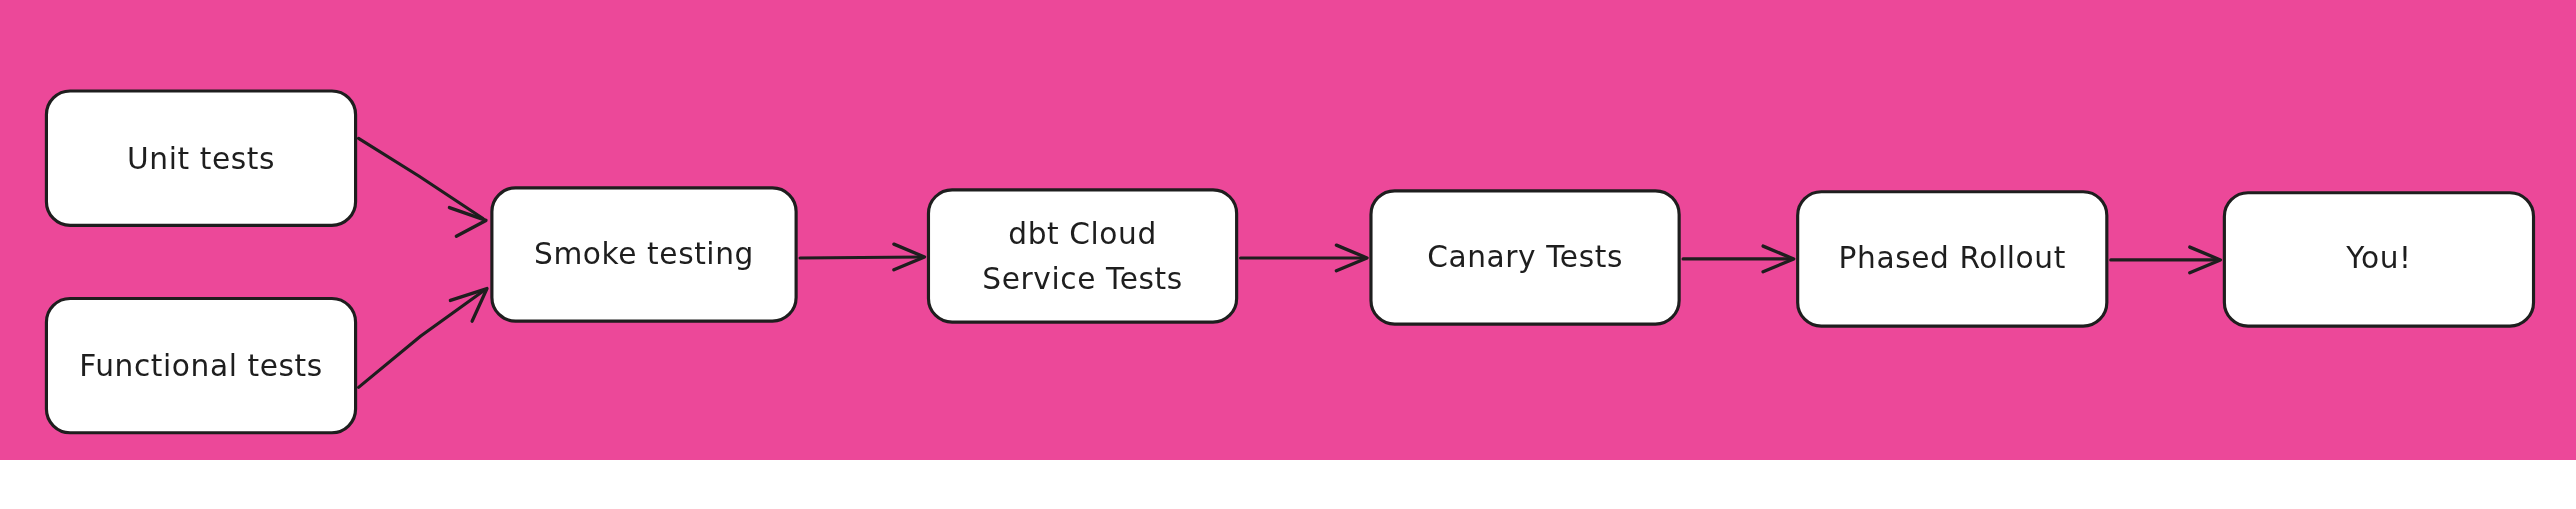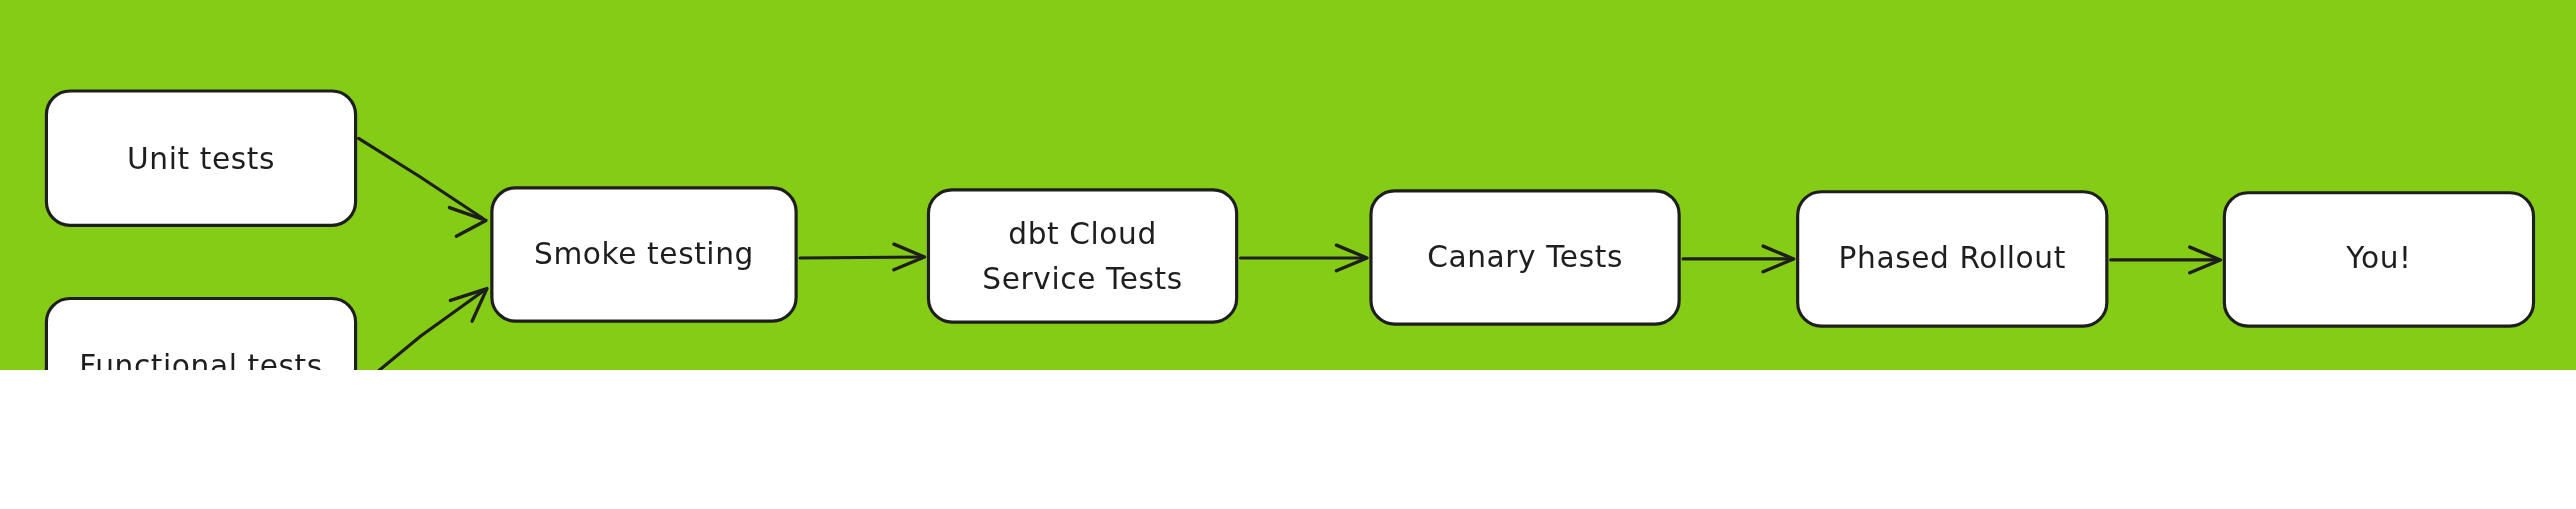--- a/index.html
+++ b/index.html
@@ -6,22 +6,22 @@
     margin: 0;
     padding: 0;
     background: #ffffff;
   }
   body {
     font-family: "DejaVu Sans", sans-serif;
   }
   #canvas {
     position: relative;
     width: 2576px;
-    height: 370px;
-    background: #84cc16;
+    height: 460px;
+    background: #ec4899;
     overflow: hidden;
   }
   #diagram-svg {
     position: absolute;
     left: 0;
     top: 0;
     width: 2576px;
     height: 510px;
   }
   .node-rect {

